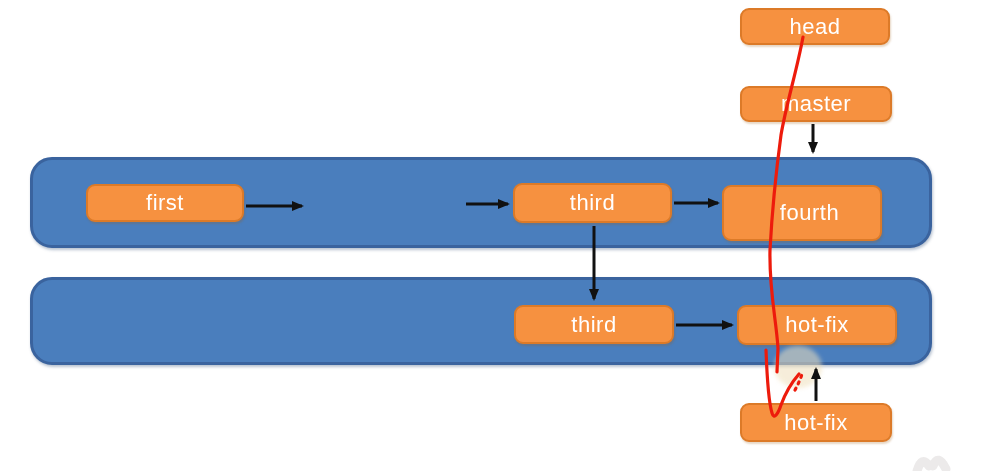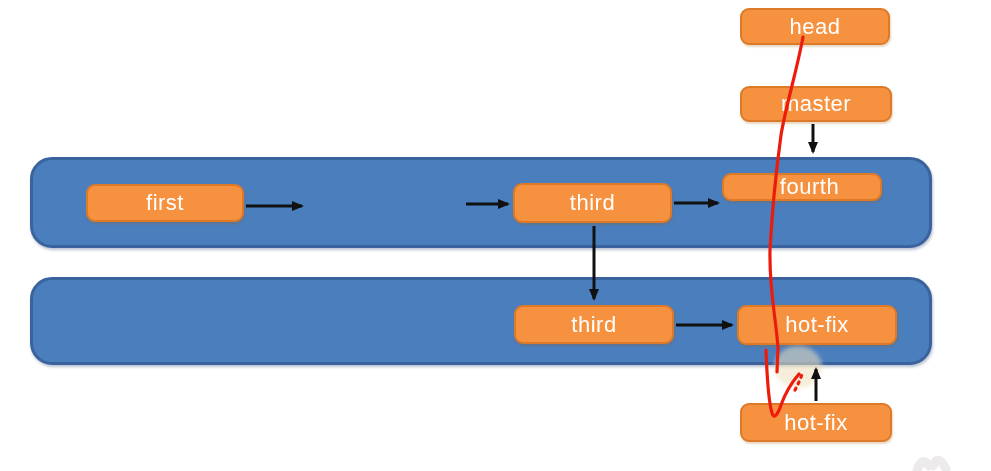--- a/index.html
+++ b/index.html
@@ -60,21 +60,21 @@
   <div class="node" style="left:740px; top:8px; width:150px; height:37px;">
     <span>head</span>
   </div>
 
   <div class="node" style="left:86px; top:184px; width:158px; height:38px;">
     <span>first</span>
   </div>
   <div class="node" style="left:513px; top:183px; width:159px; height:40px;">
     <span>third</span>
   </div>
-  <div class="node" style="left:722px; top:173px; width:160px; height:28px;padding-left:15px;">
+  <div class="node" style="left:722px; top:185px; width:160px; height:56px;padding-left:15px;">
     <span>fourth</span>
   </div>
 
   <div class="node" style="left:514px; top:305px; width:160px; height:39px;">
     <span>third</span>
   </div>
   <div class="node" style="left:737px; top:305px; width:160px; height:40px;">
     <span>hot-fix</span>
   </div>
 

